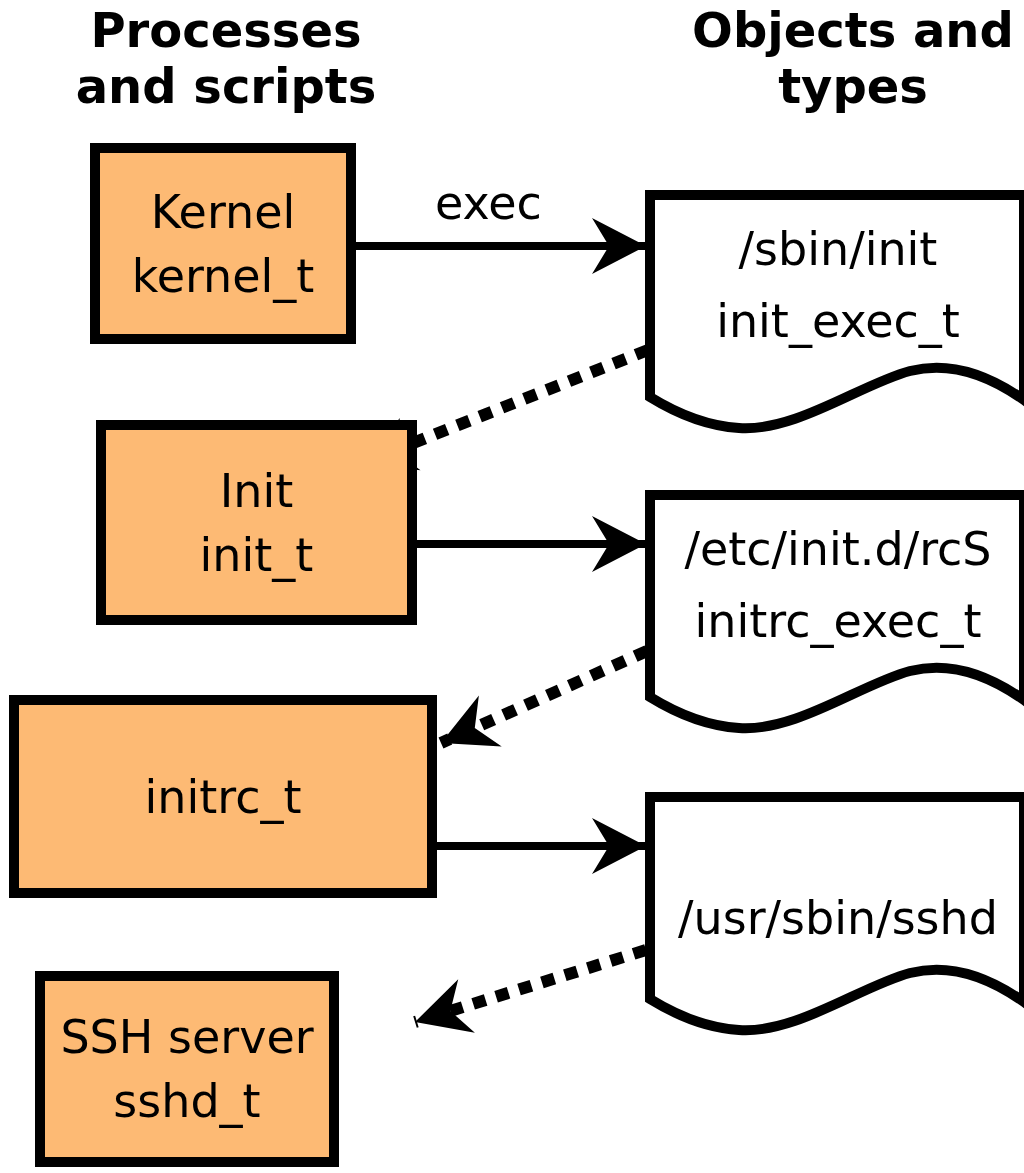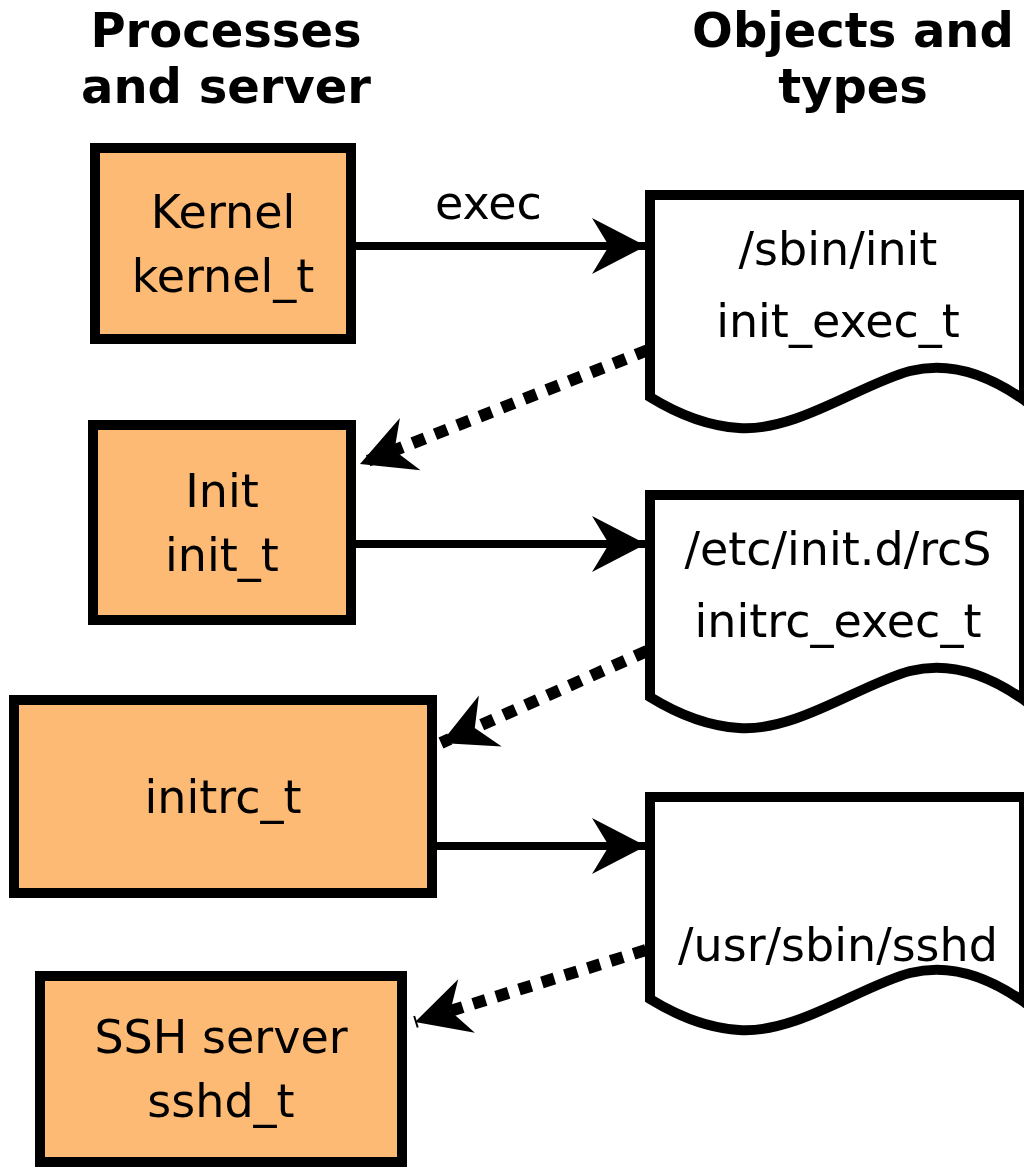--- a/index.html
+++ b/index.html
@@ -36,41 +36,41 @@
     display: flex;
     flex-direction: column;
     align-items: center;
     justify-content: center;
     font-size: 46px;
     line-height: 64px;
     text-align: center;
     white-space: nowrap;
   }
   #box-kernel  { left: 82px; top: 143px;  width: 266px; height: 201px; }
-  #box-init    { left: 80px; top: 420px;  width: 268px; height: 205px; text-align: center; }
+  #box-init    { left: 88px; top: 420px;  width: 321px; height: 205px; text-align: center; }
   #box-initrc  { left: 1px;  top: 695px;  width: 428px; height: 203px; }
-  #box-sshd    { left: 27px; top: 971px;  width: 372px; height: 196px; }
+  #box-sshd    { left: 27px; top: 971px;  width: 304px; height: 196px; }
   .dtext {
     position: absolute;
     width: 366px;
     height: 180px;
     left: 647px;
     display: flex;
     flex-direction: column;
     align-items: center;
     justify-content: center;
     font-size: 46px;
     line-height: 64px;
     text-align: center;
     white-space: nowrap;
     gap: 8px;
   }
   #dtext-1 { top: 195px; }
   #dtext-2 { top: 495px; }
-  #dtext-3 { top: 797px; justify-content: flex-end; }
+  #dtext-3 { top: 828px; }
   #exec-label {
     position: absolute;
     left: 427px;
     top: 178px;
     width: 145px;
     text-align: left;
     font-size: 46px;
     line-height: 50px;
   }
   #wires {
@@ -96,21 +96,21 @@
     fill: none;
   }
 </style>
 </head>
 <body>
 
 <div id="canvas">
 
   <div class="hdr" id="hdr-left">
     <div>Processes</div>
-    <div>and server</div>
+    <div>and scripts</div>
   </div>
   <div class="hdr" id="hdr-right">
     <div>Objects and</div>
     <div>types</div>
   </div>
 
   <svg id="wires" width="1024" height="1173" viewBox="0 0 1024 1173">
     <defs>
       <marker id="ah" markerUnits="userSpaceOnUse" markerWidth="58" markerHeight="60" refX="55" refY="30" orient="auto">
         <path d="M1,2 L55,30 L1,58 L18,30 Z" fill="#000000"></path>

